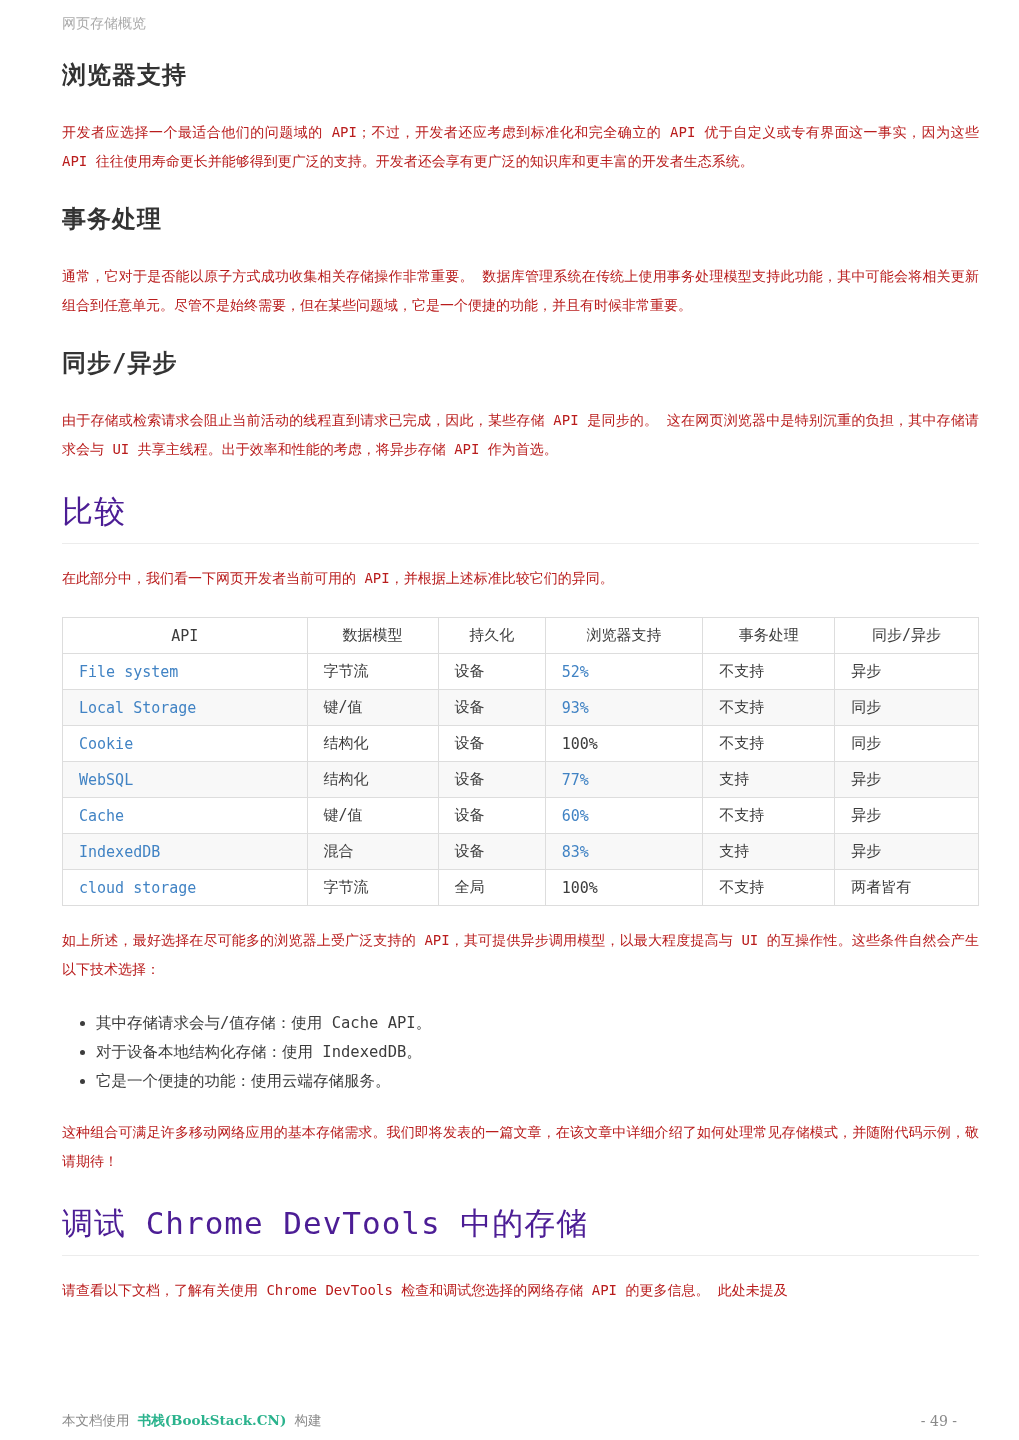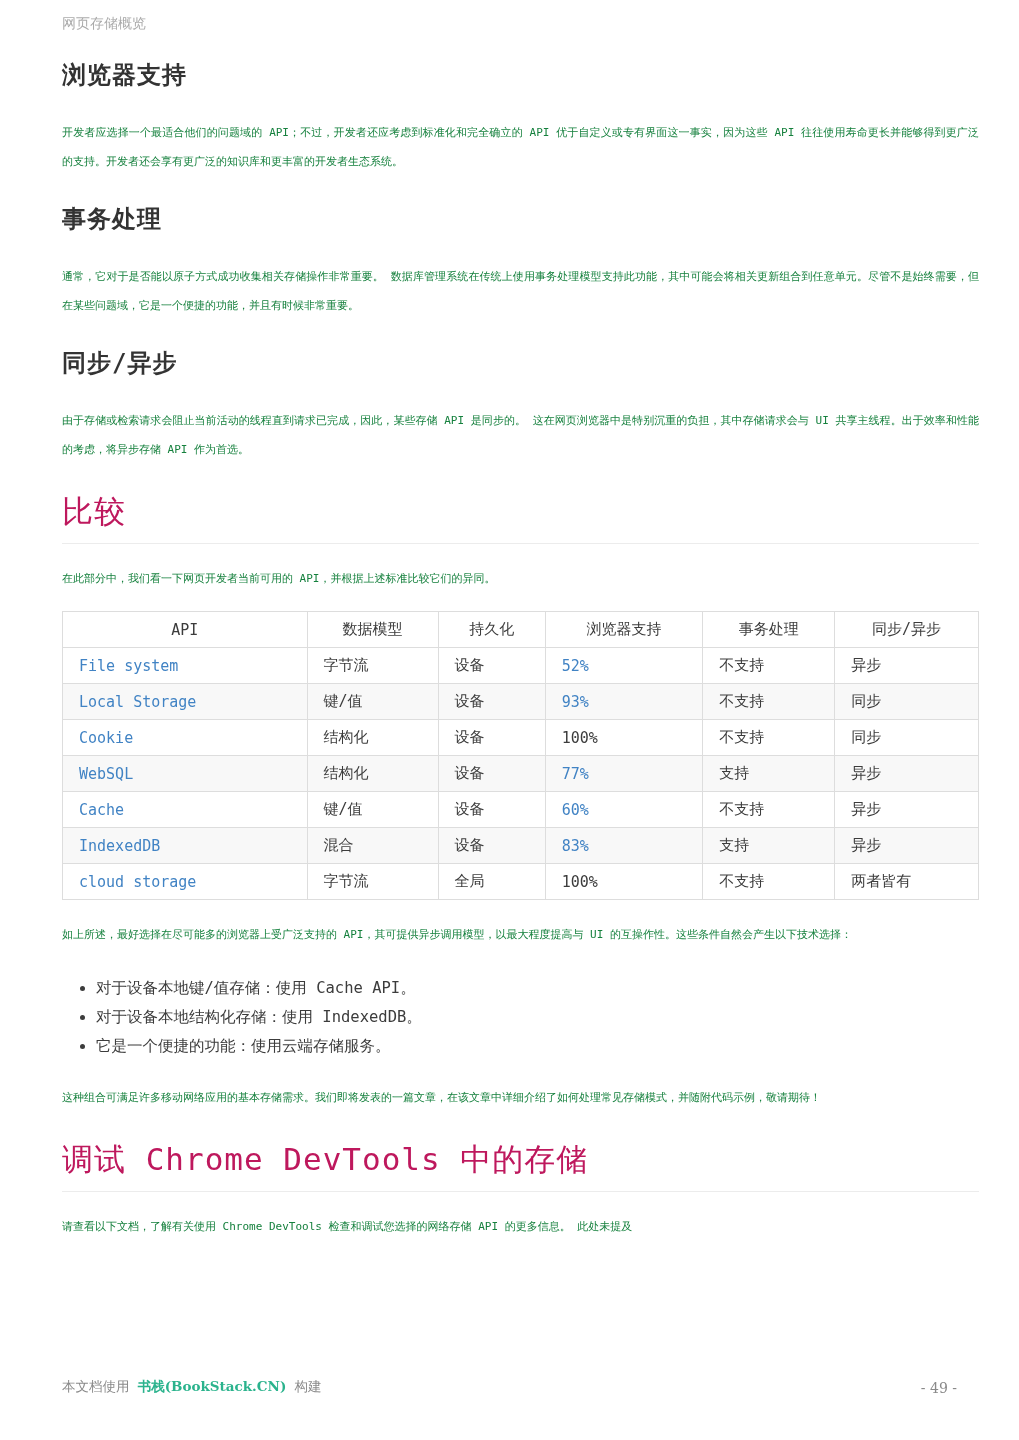--- a/index.html
+++ b/index.html
@@ -26,39 +26,39 @@
     line-height: 30px;
     color: #333333;
     font-weight: 700;
     letter-spacing: 1px;
     margin-top: 28px;
     margin-bottom: 28px;
   }
   h1.big {
     font-size: 31px;
     line-height: 40px;
-    color: #be185d;
+    color: #4c1d95;
     font-weight: 400;
     letter-spacing: 1px;
     margin-top: 27px;
     padding-bottom: 12px;
     border-bottom: 1px solid #ececec;
     margin-bottom: 20px;
   }
   p.body {
-    font-size: 11px;
+    font-size: 14px;
     line-height: 29px;
     text-align: justify;
-    color: #15803d;
+    color: #b91c1c;
   }
 
   table.cmp {
     width: 100%;
     border-collapse: collapse;
-    margin: 18px 0 20px 0;
+    margin: 24px 0 20px 0;
     font-size: 15px;
     table-layout: fixed;
   }
   table.cmp th, table.cmp td {
     border: 1px solid #dddddd;
     height: 36px;
     vertical-align: middle;
   }
   table.cmp th {
     font-weight: 400;
@@ -78,24 +78,24 @@
   ul.choices li {
     font-size: 15.5px;
     line-height: 29px;
     color: #3c3c3c;
   }
 
   .footer {
     position: absolute;
     left: 62px;
     right: 62px;
-    bottom: 44px;
+    bottom: 10px;
     display: flex;
     justify-content: space-between;
-    align-items: flex-end;
+    align-items: center;
     font-size: 13.5px;
     color: #8a8a8a;
   }
   .footer .bs-link {
     color: #2bb38d;
     font-family: "DejaVu Serif", serif;
     font-weight: 700;
     text-decoration: none;
     cursor: pointer;
   }
@@ -200,21 +200,21 @@
           <td><span class="plain">100%</span></td>
           <td>不支持</td>
           <td>两者皆有</td>
         </tr>
       </tbody>
     </table>
 
     <p class="body">如上所述，最好选择在尽可能多的浏览器上受广泛支持的 API，其可提供异步调用模型，以最大程度提高与 UI 的互操作性。这些条件自然会产生以下技术选择：</p>
 
     <ul class="choices">
-      <li>对于设备本地键/值存储：使用 Cache API。</li>
+      <li>其中存储请求会与/值存储：使用 Cache API。</li>
       <li>对于设备本地结构化存储：使用 IndexedDB。</li>
       <li>它是一个便捷的功能：使用云端存储服务。</li>
     </ul>
 
     <p class="body">这种组合可满足许多移动网络应用的基本存储需求。我们即将发表的一篇文章，在该文章中详细介绍了如何处理常见存储模式，并随附代码示例，敬请期待！</p>
 
     <h1 class="big">调试 Chrome DevTools 中的存储</h1>
     <p class="body">请查看以下文档，了解有关使用 Chrome DevTools 检查和调试您选择的网络存储 API 的更多信息。 此处未提及</p>
 
   </div>

